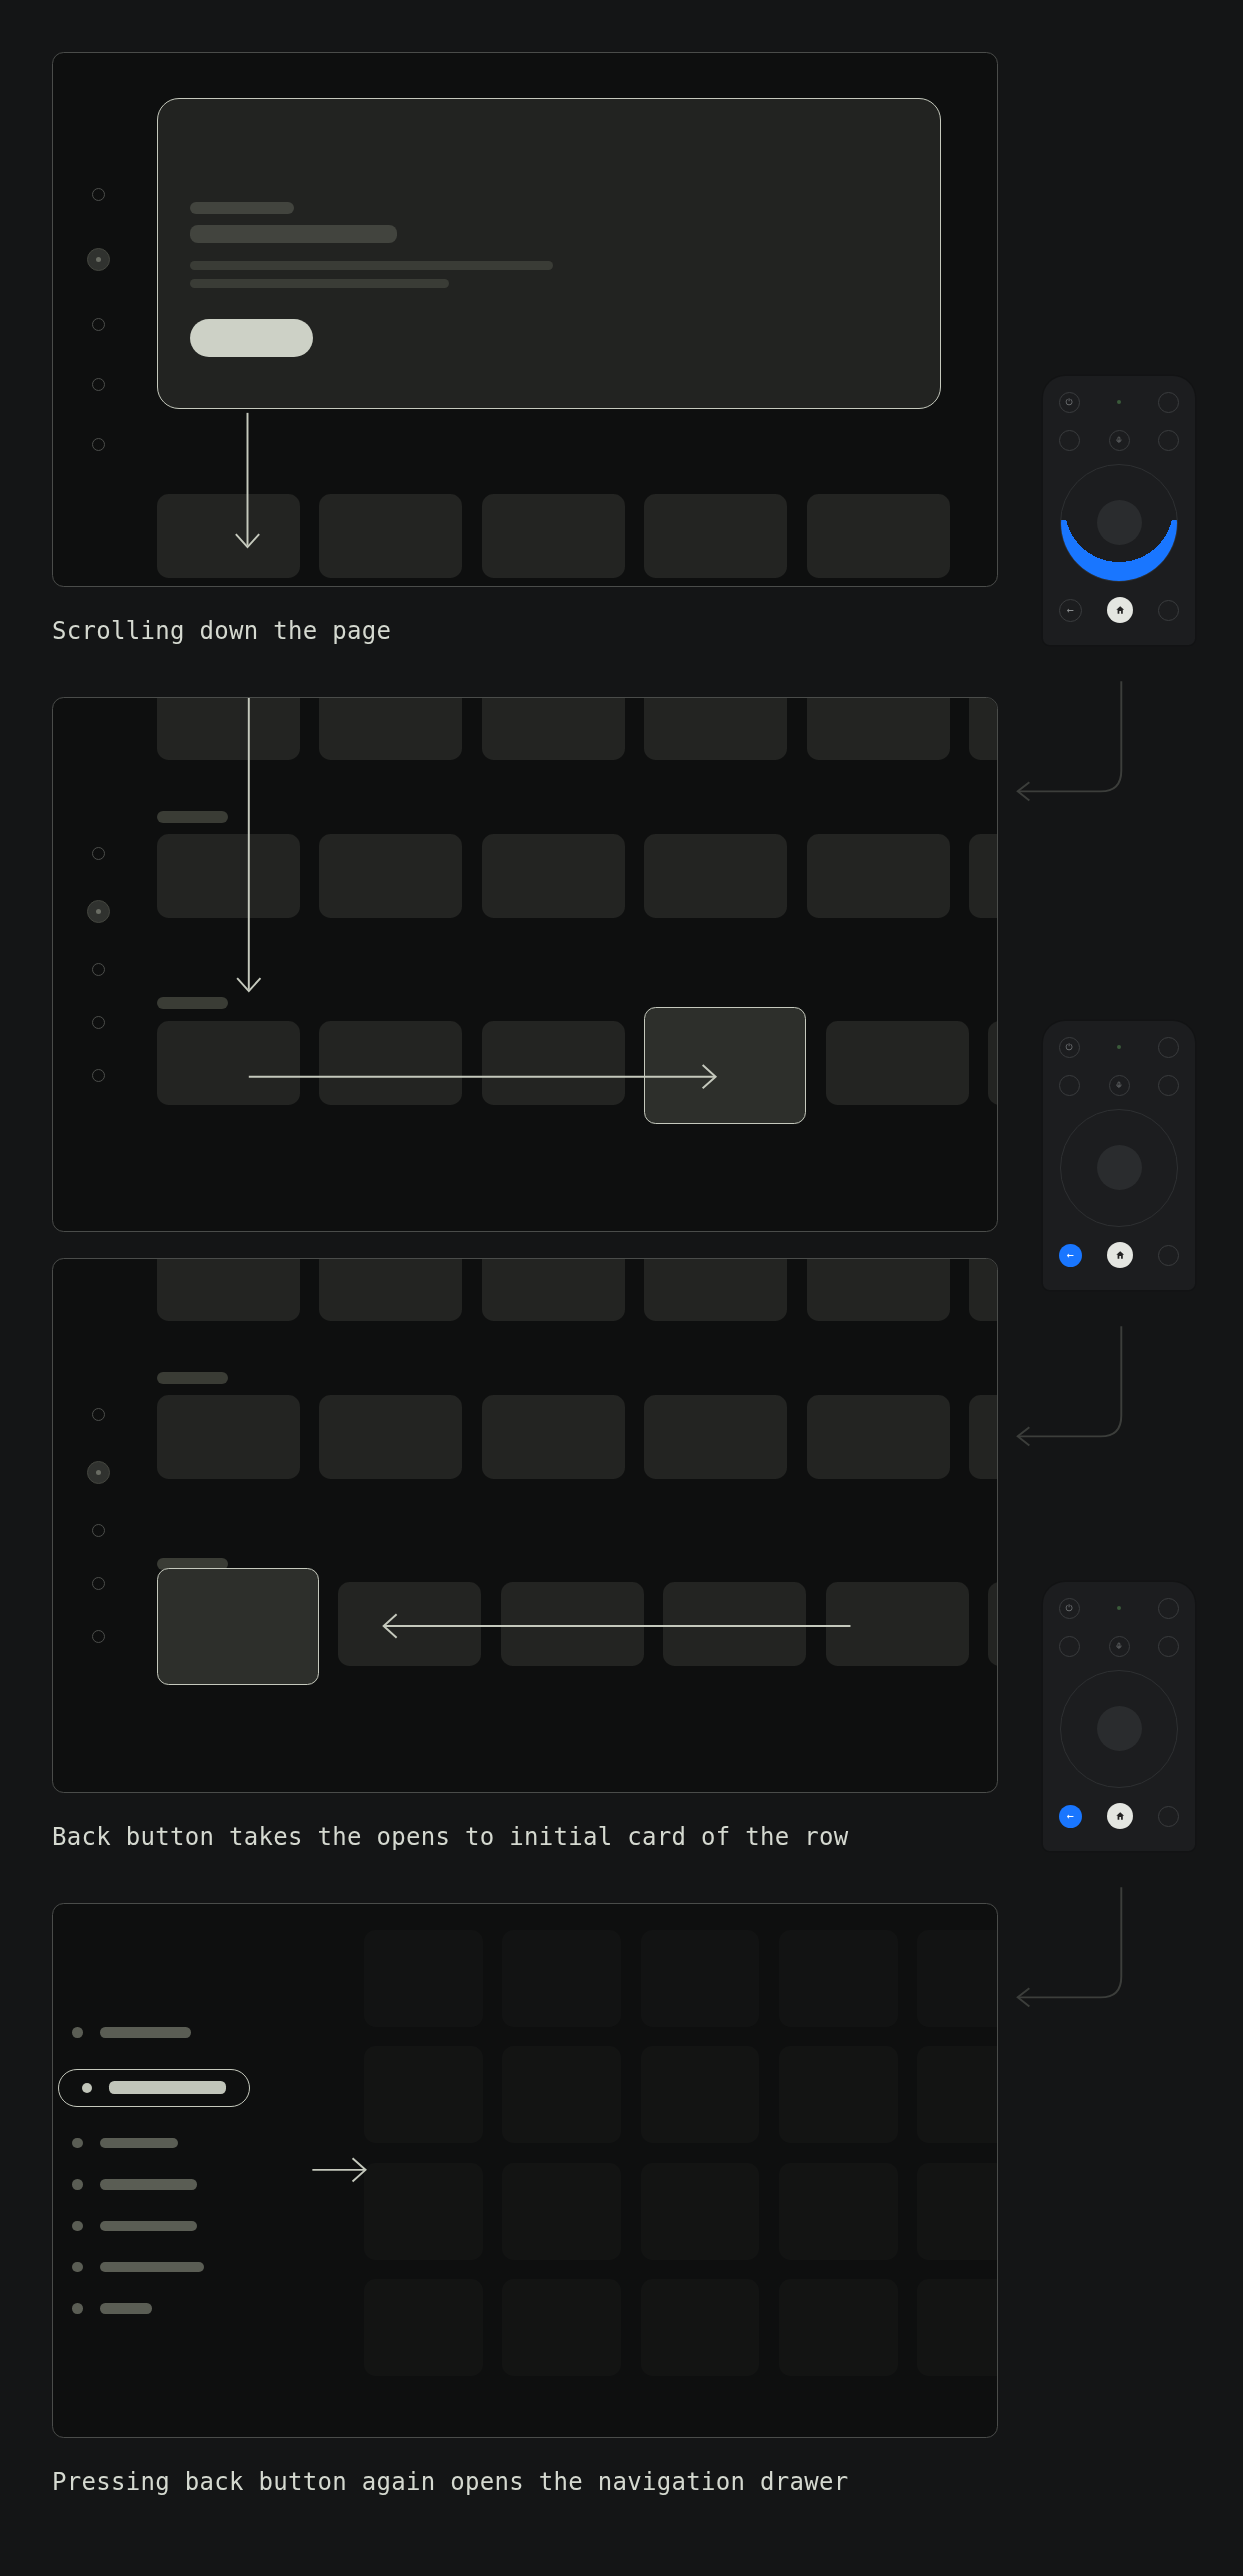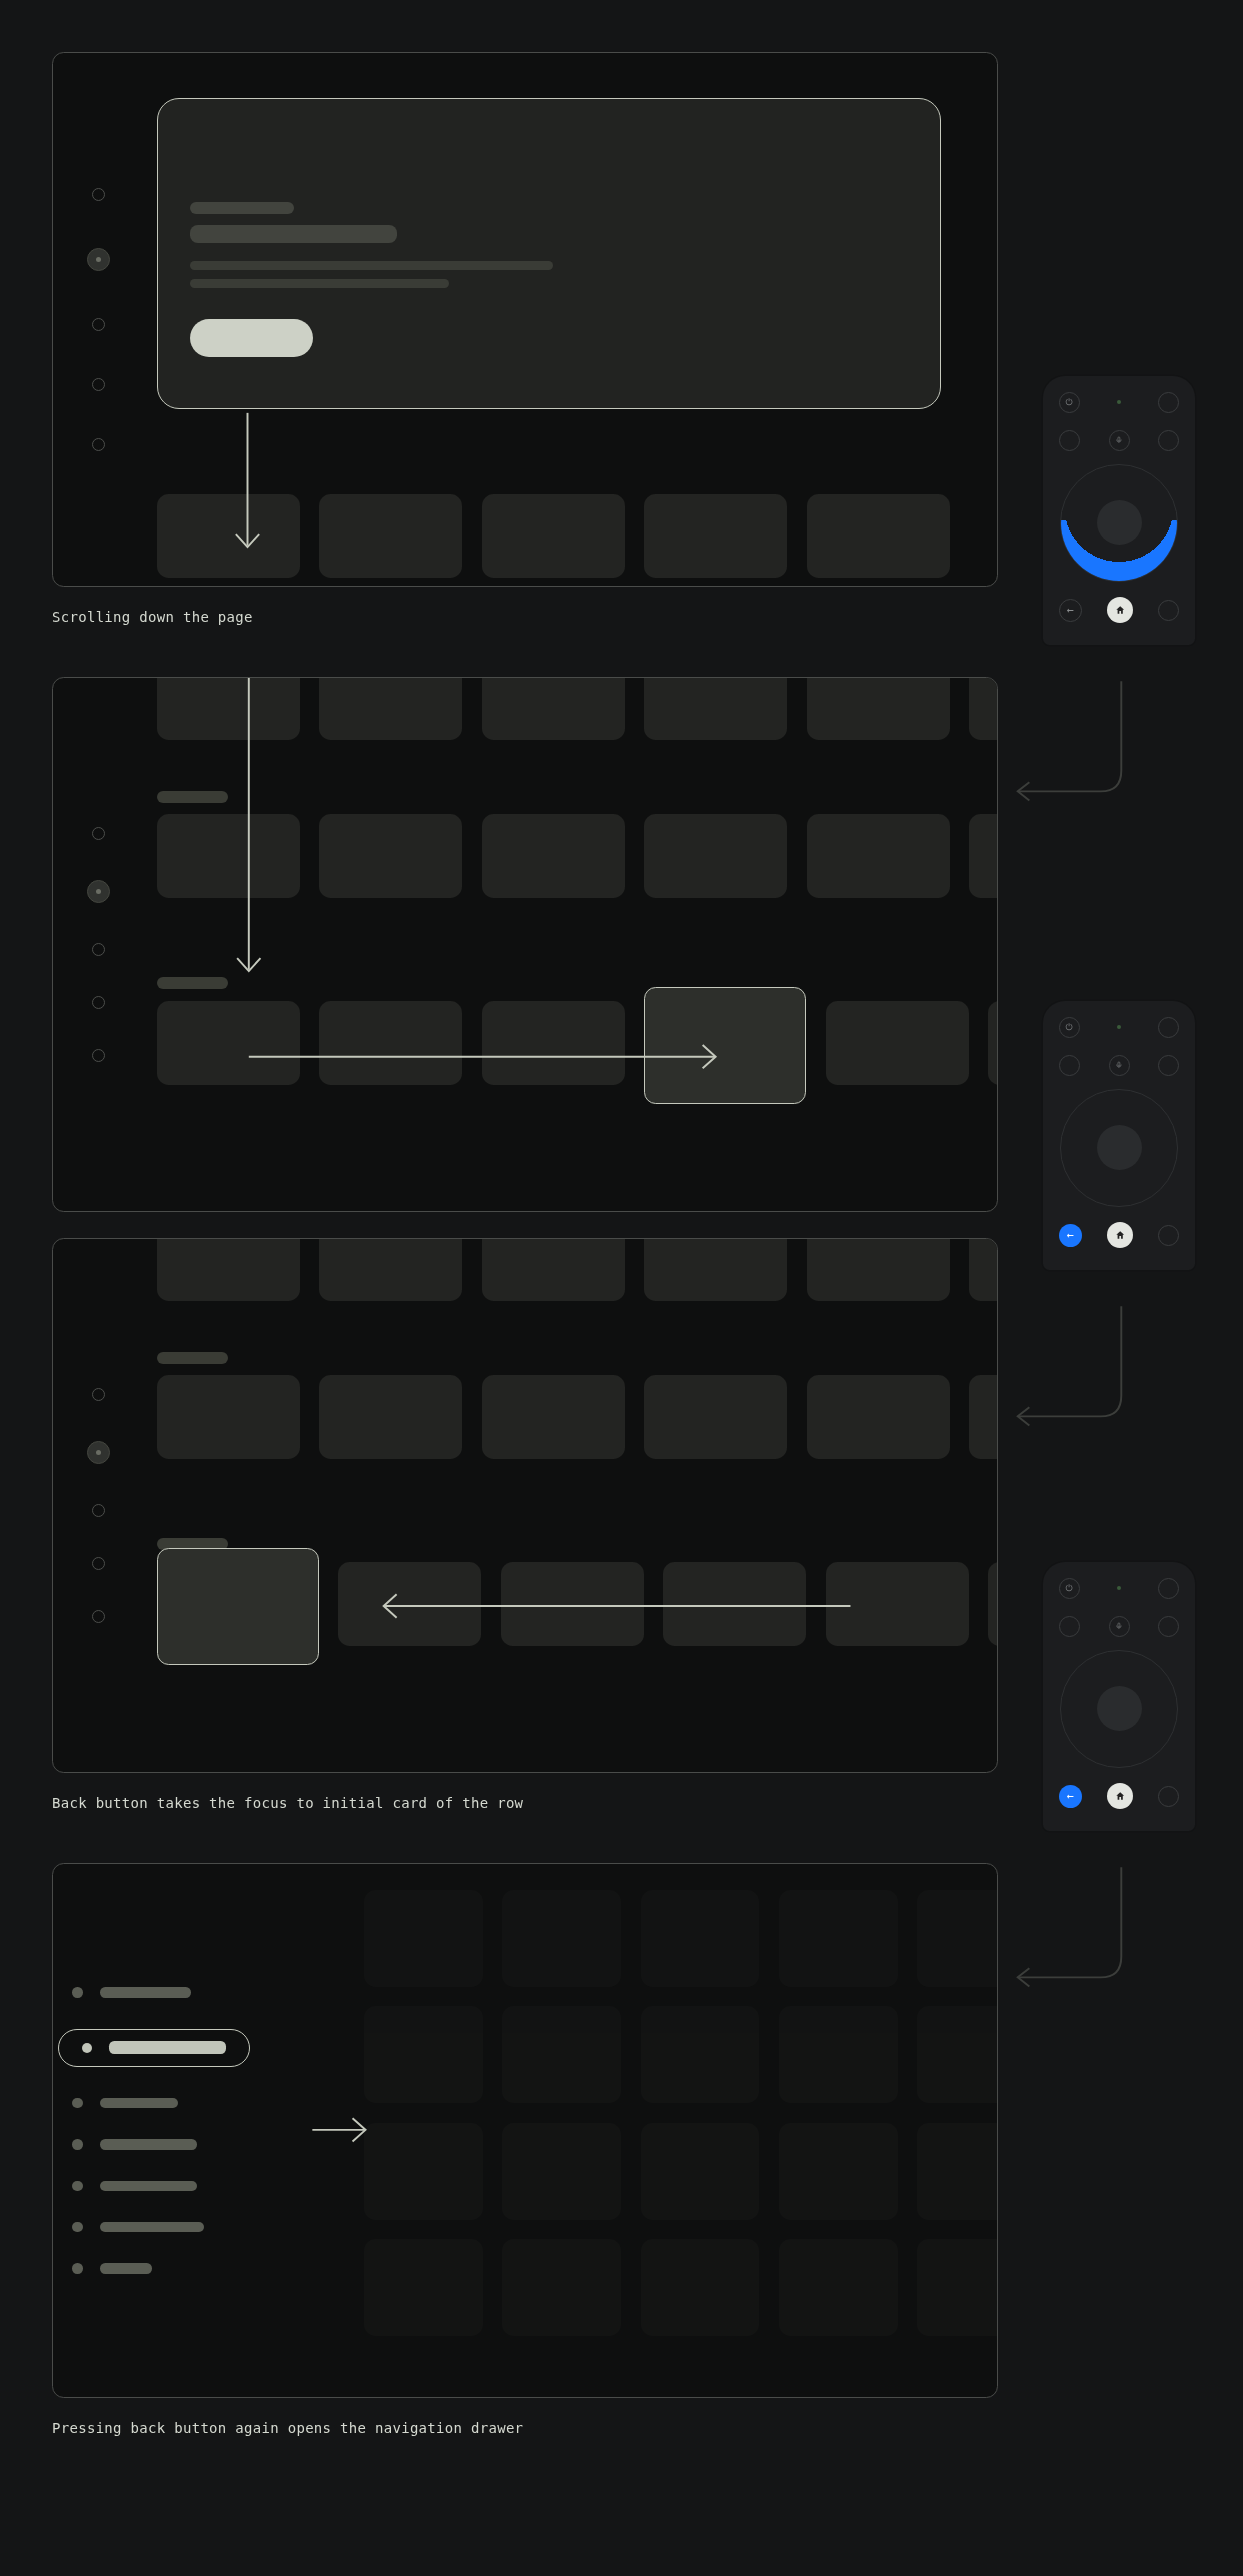--- a/index.html
+++ b/index.html
@@ -2,21 +2,21 @@
 <html style="font-size:10.4px"><head>
 <meta charset="utf-8">
 <style>
 * { box-sizing: border-box; margin: 0; padding: 0; }
 body { background: #141516; font-family: ui-monospace, 'SF Mono', Menlo, monospace; color: #d5d9d0; padding: 52px; }
 .stage { width: 1140px; margin: 0 auto; }
 
 .panel { width: 946px; height: 535px; border: 1.3px solid #4a4c4a; border-radius: 11.7px; background: #0e0f0f; position: relative; overflow: hidden; }
 .panel-inner { position: absolute; inset: 0; }
 
-.caption { font-size: 14px; letter-spacing: 0.3px; margin-top: 22px; margin-bottom: 52px; }
+.caption { font-size: 24px; letter-spacing: 0.3px; margin-top: 30px; margin-bottom: 52px; }
 
 
 .sidedots { position: absolute; left: 39px; top: 0; bottom: 0; display: flex; flex-direction: column; gap: 47px; justify-content: center; }
 .sidedot { width: 13px; height: 13px; border: 1.3px solid #4c4e4b; border-radius: 50%; }
 .sidedot.active { width: 23px; height: 23px; background: #30322f; border-color: #44463f; position: relative; margin-left: -5.2px; }
 .sidedot.active::after { content: ''; position: absolute; inset: 7.8px; background: #6a6d64; border-radius: 50%; }
 
 
 .hero { position: absolute; left: 104px; top: 45px; width: 784px; height: 311px; border: 1.9px solid #c5c9bd; border-radius: 22px; background: #222321; padding: 32px; }
 .hero .t1 { width: 104px; height: 11.7px; background: #42443e; border-radius: 6.5px; margin-top: 71px; }
@@ -267,21 +267,21 @@
         <div class="card"></div>
         <div class="card"></div>
         <div class="card"></div>
       </div>
       <svg class="arrow-svg" viewBox="0 0 1456 822" width="943" height="533">
         <line x1="1230" y1="566" x2="512" y2="566"></line>
         <polyline points="530,548 510,566 530,584"></polyline>
       </svg>
     </div>
   </div>
-  <div class="caption">Back button takes the focus to initial card of the row</div>
+  <div class="caption">Back button takes the opens to initial card of the row</div>
 
   <div class="remote" style="left:991px; top:324px">
     <div class="toprow">
       <div class="rcircle">
             <span>⏻</span>
           </div>
       <div class="rled"></div>
       <div class="rcircle"></div>
     </div>
     <div class="midrow">

